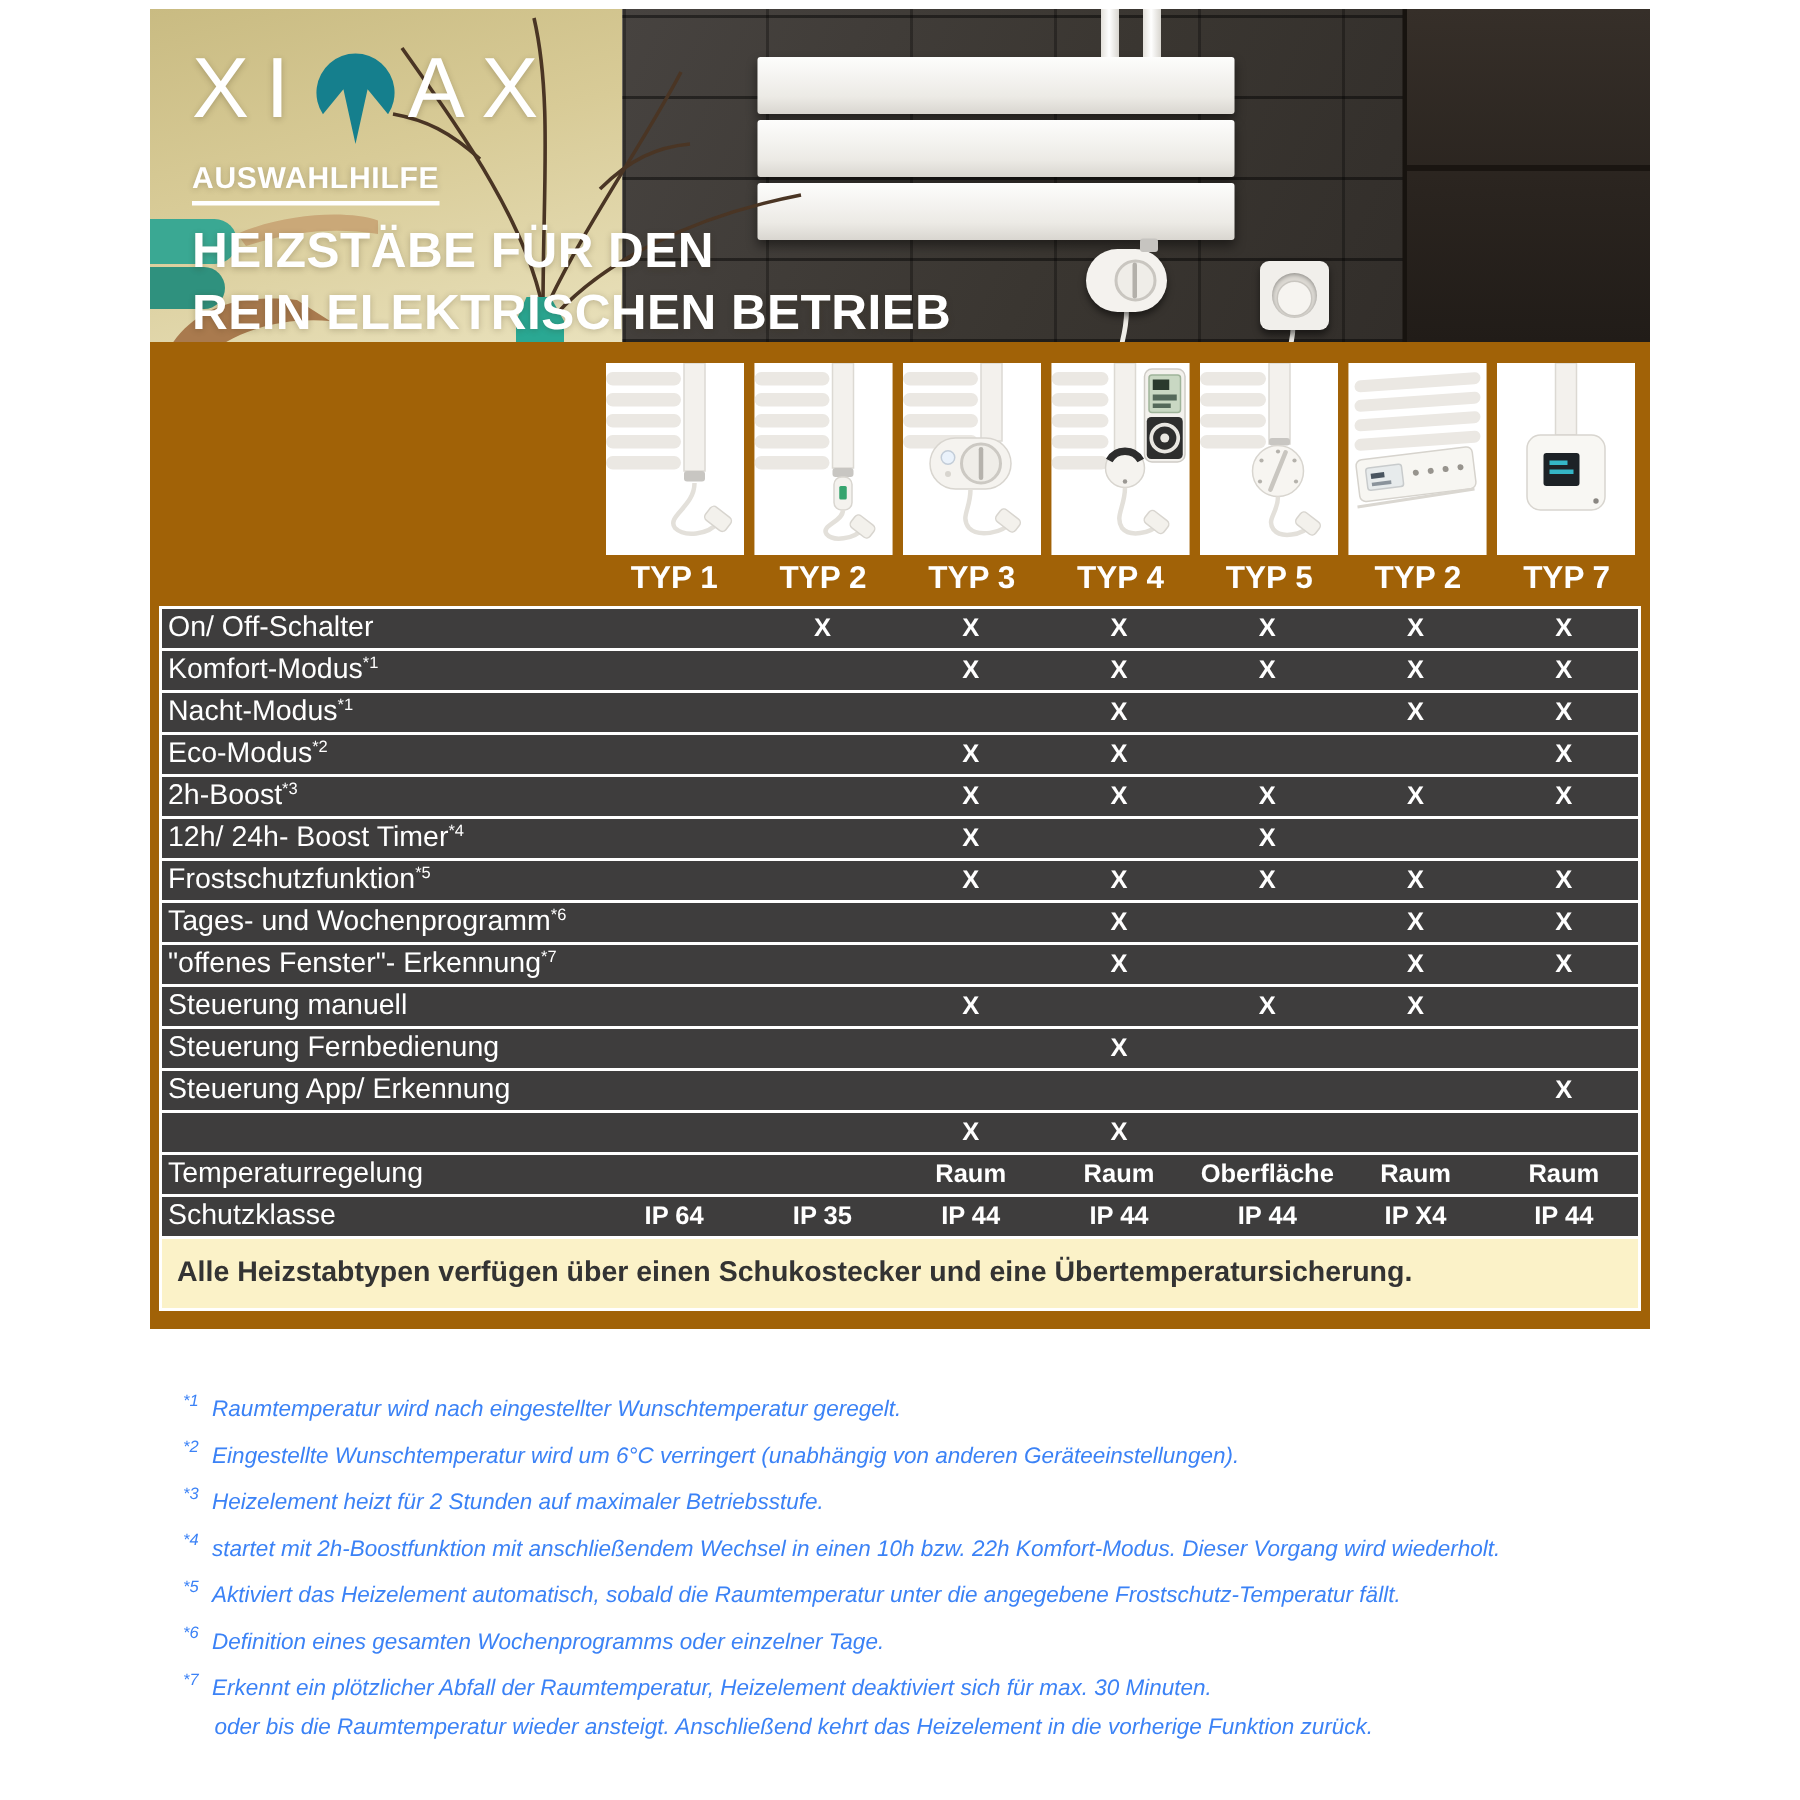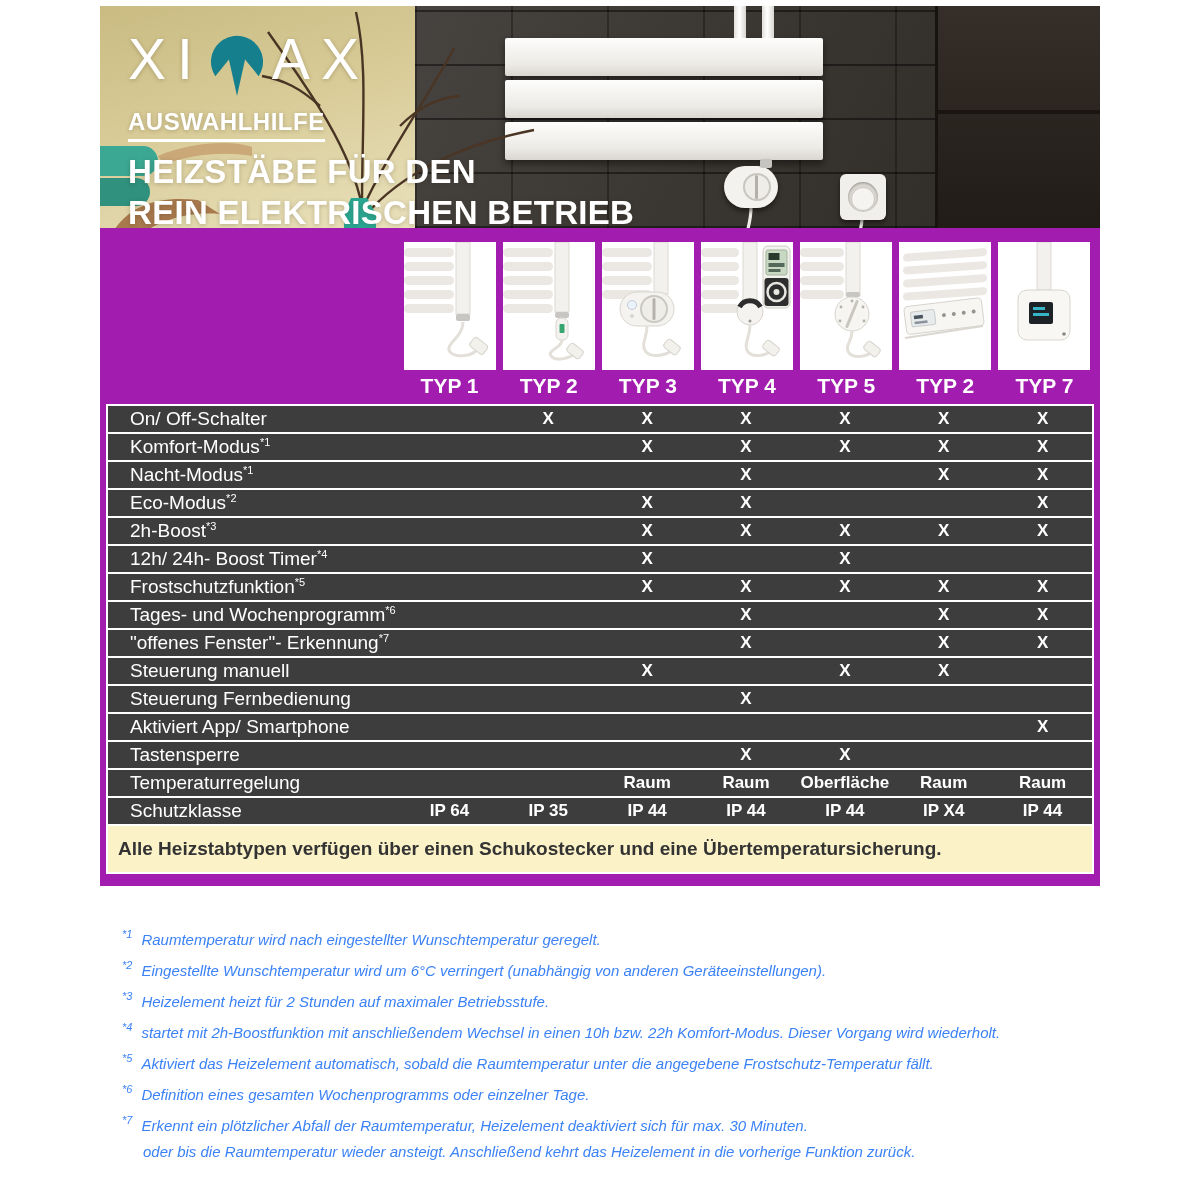--- a/index.html
+++ b/index.html
@@ -44,36 +44,36 @@
   .outlet .plug { position:absolute; left:11px; top:13px; width:24px; height:24px;
     border-radius:50%; background:#f6f4f0; border:1px solid #c9c6c0; }
 
   .hero-decor { position:absolute; inset:0; z-index:2; pointer-events:none; }
 
   .hero-text { position:absolute; left:28px; top:10px; z-index:5; color:#fff;
     text-shadow: 0 1px 4px rgba(50,40,15,.25); }
   .logo { display:flex; align-items:flex-end; font-size:57px; letter-spacing:11px;
     font-weight:400; line-height:1; height:72px; }
   .logo .mglyph { width:62px; height:70px; margin:0 4px -12px 2px; }
-  .hero-eyebrow { display:inline-block; font-size:24px; font-weight:700; letter-spacing:.5px;
+  .hero-eyebrow { display:inline-block; font-size:20px; font-weight:700; letter-spacing:.5px;
     border-bottom:3px solid #fff; padding-bottom:3px; margin:20px 0 9px; }
   .hero-title { font-size:33px; font-weight:700; line-height:41px; letter-spacing:.3px; }
 
   
-  .table-wrap { background:#a21caf; padding:14px 6px 12px 6px; }
+  .table-wrap { background:#a16207; padding:14px 6px 12px 6px; }
   .type-header { display:grid; grid-template-columns:294px repeat(7,1fr); margin-bottom:6px; }
   .type-cell { text-align:center; }
   .thumb { width:92px; height:128px; margin:0 auto; background:#fff; overflow:hidden; }
   .type-label { color:#fff; font-weight:700; font-size:21px; margin-top:4px; }
 
   .grid-frame { border:2px solid #fff; }
   .feat-row { display:grid; grid-template-columns:292px repeat(7,1fr); height:28px;
     align-items:center; border-bottom:2px solid #fff; background:#3e3d3d; }
   .feat-row:last-of-type { border-bottom:2px solid #fff; }
-  .feat-label { color:#fff; font-size:19px; padding-left:22px; white-space:nowrap; }
+  .feat-label { color:#fff; font-size:19px; padding-left:4px; white-space:nowrap; }
   .feat-label sup { font-size:11px; }
   .feat-cell { text-align:center; color:#fff; font-weight:700; font-size:17px; }
 
   .note-banner { background:#fbf2c8; text-align:left; font-weight:700; font-size:19px;
     color:#333; padding:12px 10px; }
 
   
   .footnotes { margin:36px 0 0 22px; font-style:italic; color:#3b82f6;
     font-size:15px; line-height:26px; }
   .fn-line { white-space:nowrap; }
@@ -400,31 +400,30 @@
             <div class="feat-label"><span>Steuerung Fernbedienung</span></div>
             <div class="feat-cell"></div>
             <div class="feat-cell"></div>
             <div class="feat-cell"></div>
             <div class="feat-cell">X</div>
             <div class="feat-cell"></div>
             <div class="feat-cell"></div>
             <div class="feat-cell"></div>
           </div>
           <div class="feat-row">
-            <div class="feat-label"><span>Aktiviert App/ Smartphone</span></div>
-            <div class="feat-cell"></div>
-            <div class="feat-cell"></div>
-            <div class="feat-cell"></div>
-            <div class="feat-cell"></div>
-            <div class="feat-cell"></div>
-            <div class="feat-cell"></div>
-            <div class="feat-cell">X</div>
-          </div>
-          <div class="feat-row">
-            <div class="feat-label"><span>Tastensperre</span></div>
+            <div class="feat-label"><span>Steuerung App/ Erkennung</span></div>
+            <div class="feat-cell"></div>
+            <div class="feat-cell"></div>
+            <div class="feat-cell"></div>
+            <div class="feat-cell"></div>
+            <div class="feat-cell"></div>
+            <div class="feat-cell"></div>
+            <div class="feat-cell">X</div>
+          </div>
+          <div class="feat-row">
             <div class="feat-cell"></div>
             <div class="feat-cell"></div>
             <div class="feat-cell"></div>
             <div class="feat-cell">X</div>
             <div class="feat-cell">X</div>
             <div class="feat-cell"></div>
             <div class="feat-cell"></div>
           </div>
           <div class="feat-row">
             <div class="feat-label"><span>Temperaturregelung</span></div>

